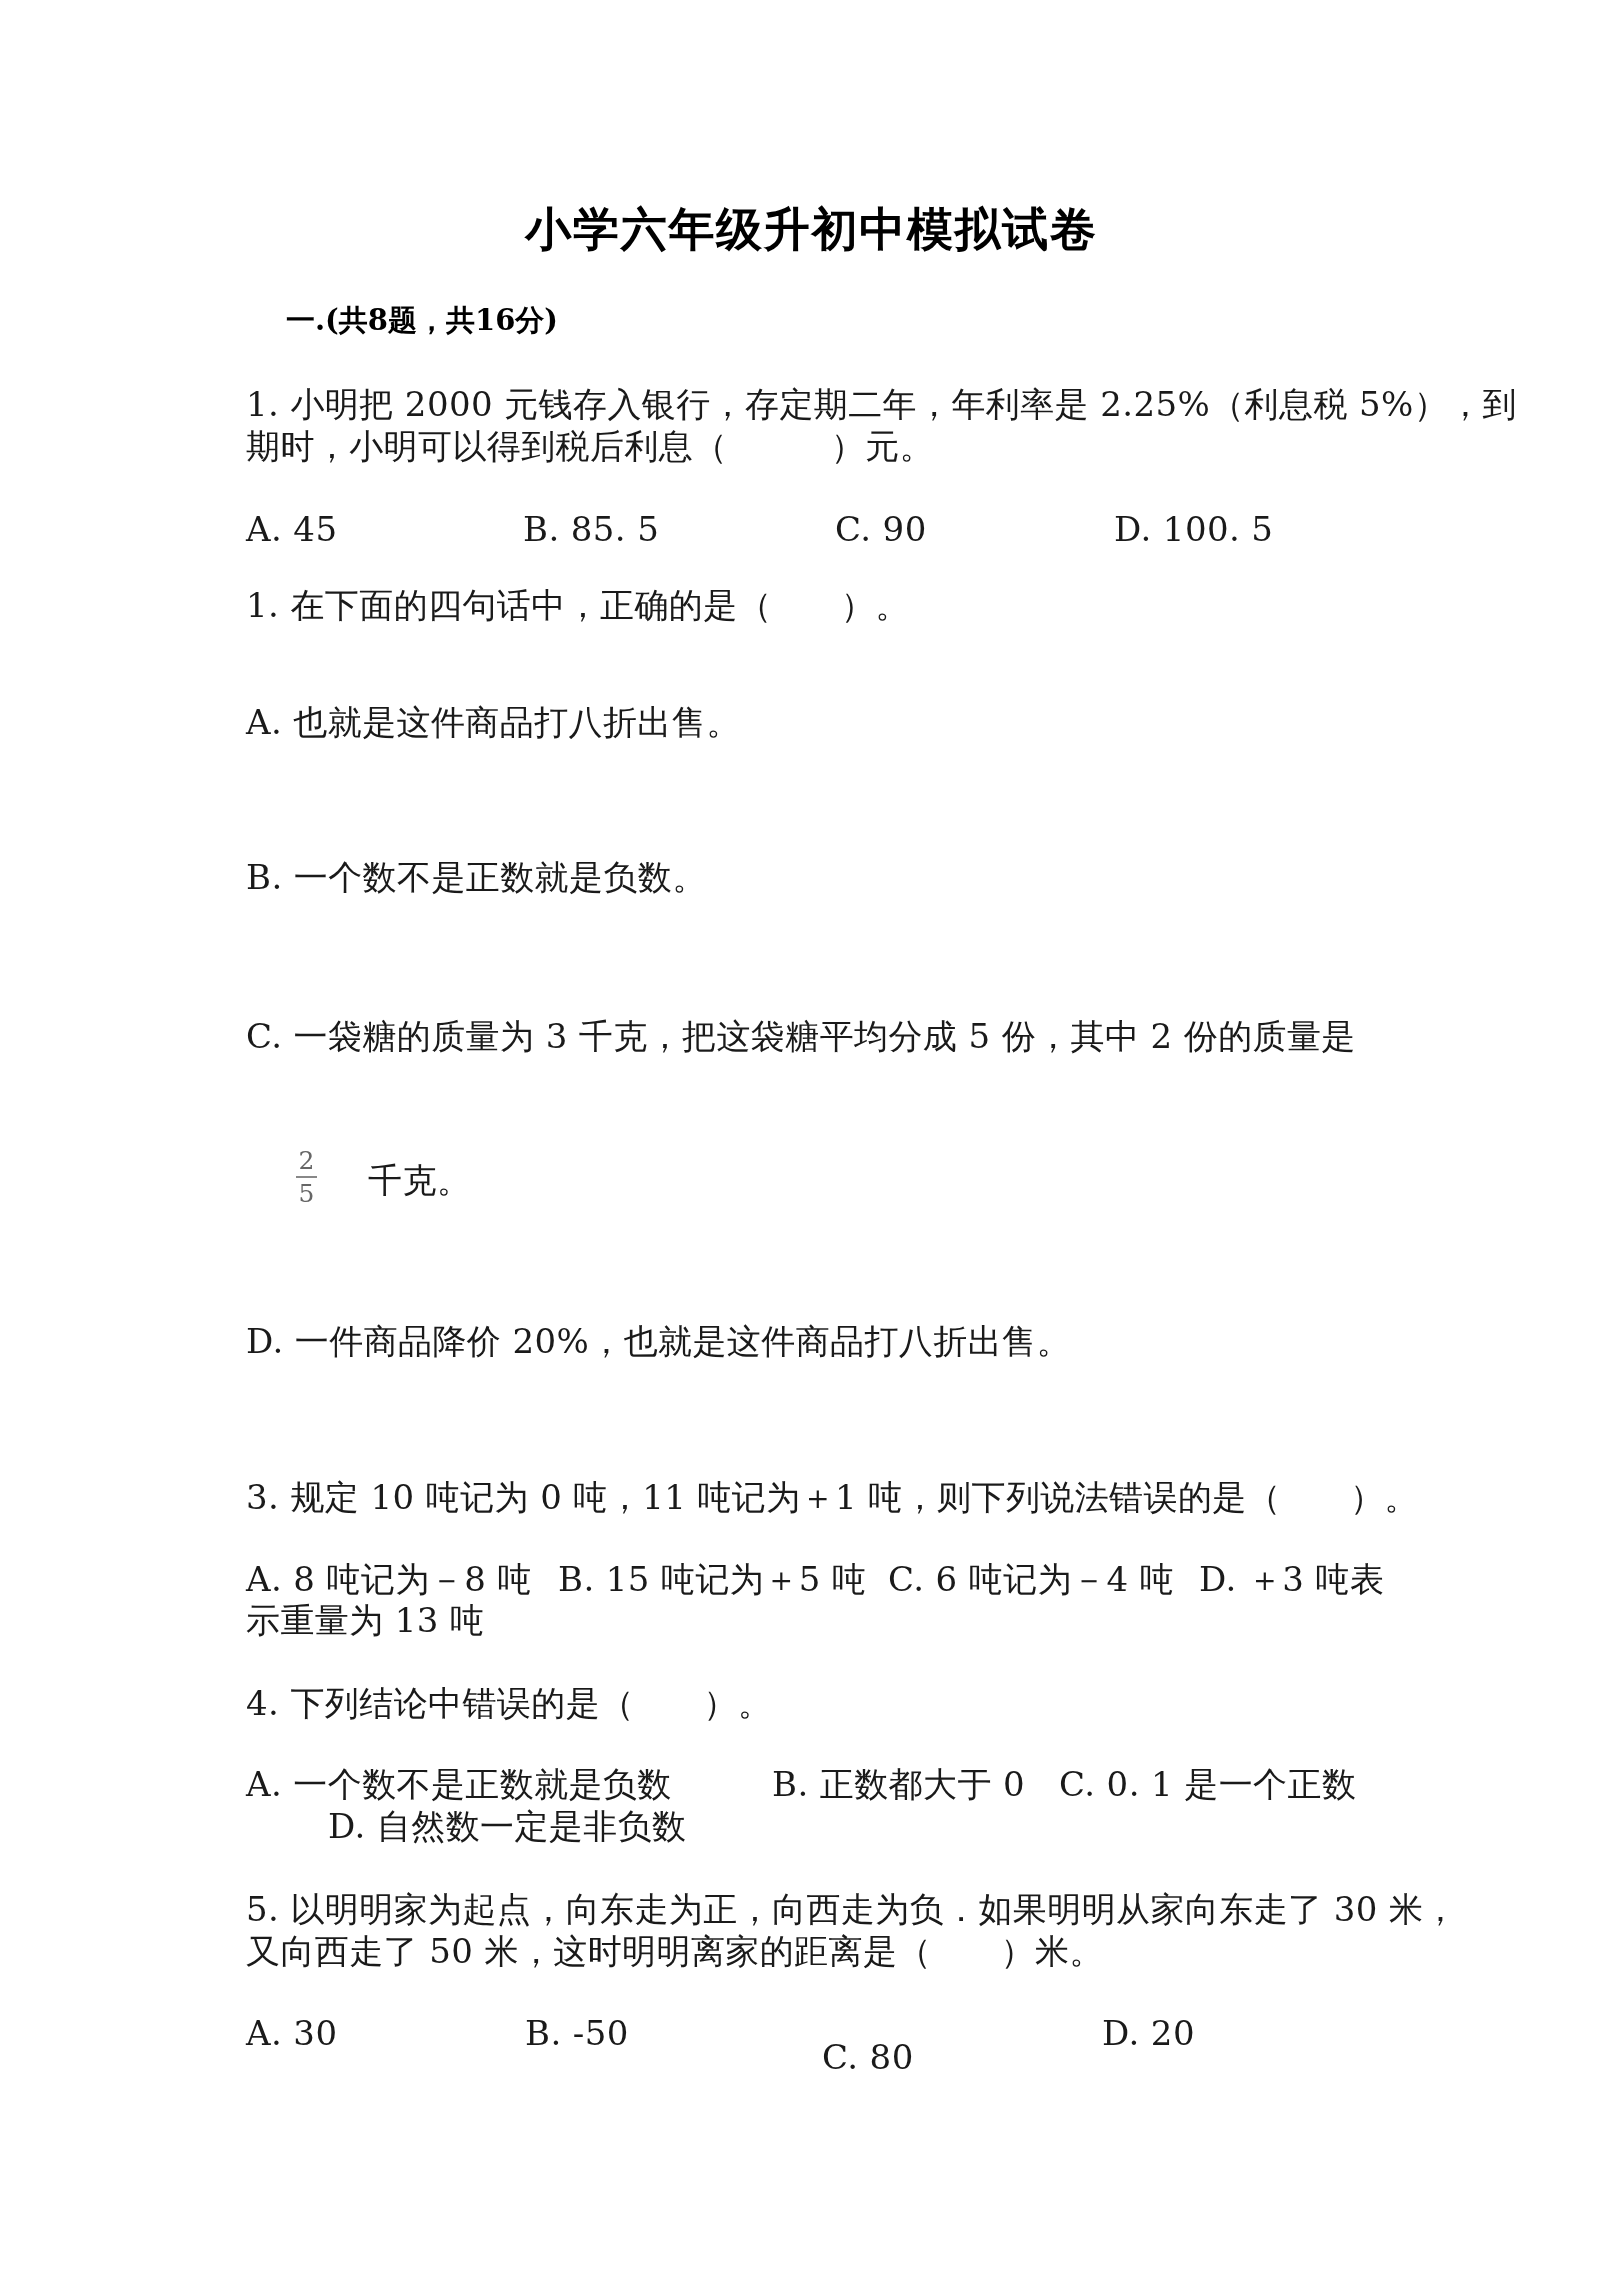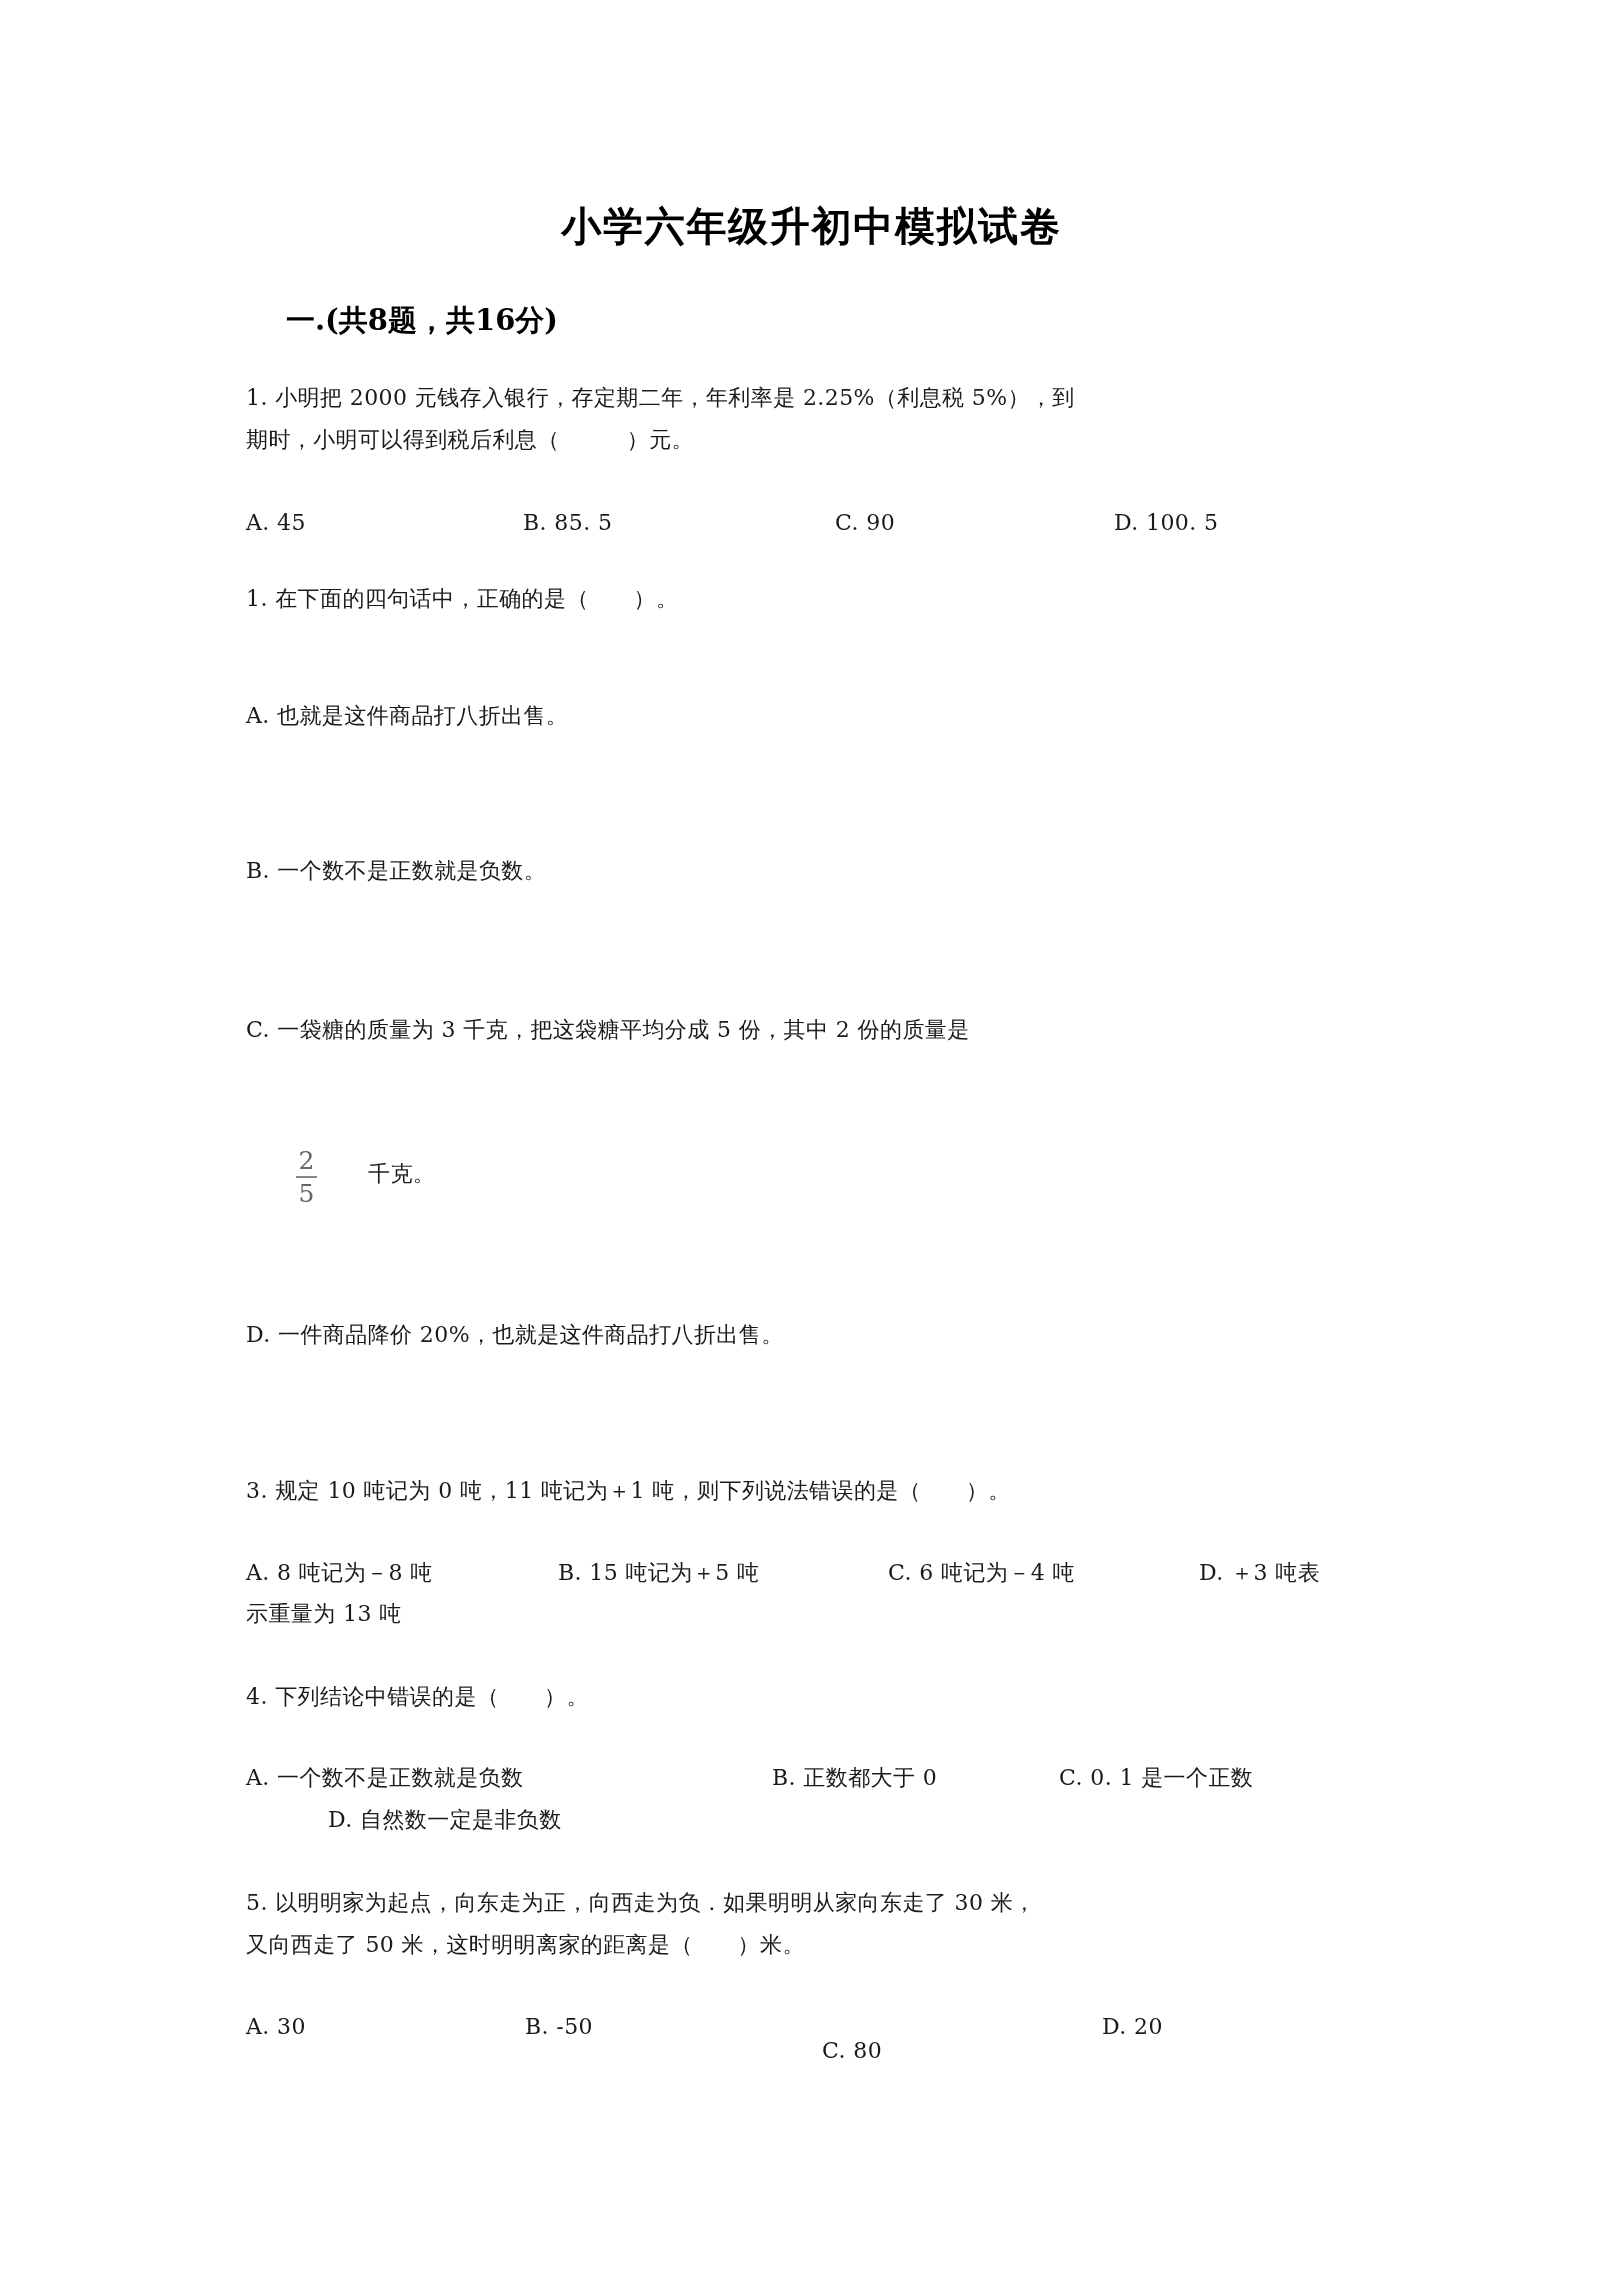--- a/index.html
+++ b/index.html
@@ -25,35 +25,35 @@
     .abs {
       position: absolute;
       white-space: nowrap;
       line-height: 1;
     }
     .title {
       left: 0;
       width: 1623px;
       top: 206px;
       text-align: center;
-      font-size: 40px;
+      font-size: 46px;
       font-weight: bold;
       letter-spacing: 1.7px;
       color: #000000;
     }
     .section-header {
       left: 246px;
       top: 306px;
       font-size: 29px;
       font-weight: bold;
       color: #000000;
       margin-left: 40px;
     }
     .text {
-      font-size: 22px;
+      font-size: 34px;
       color: #1a1a1a;
       letter-spacing: 0.4px;
     }
     .fraction {
       position: absolute;
       left: 294px;
       top: 1148px;
       width: 25px;
       color: #666666;
       font-size: 25px;

